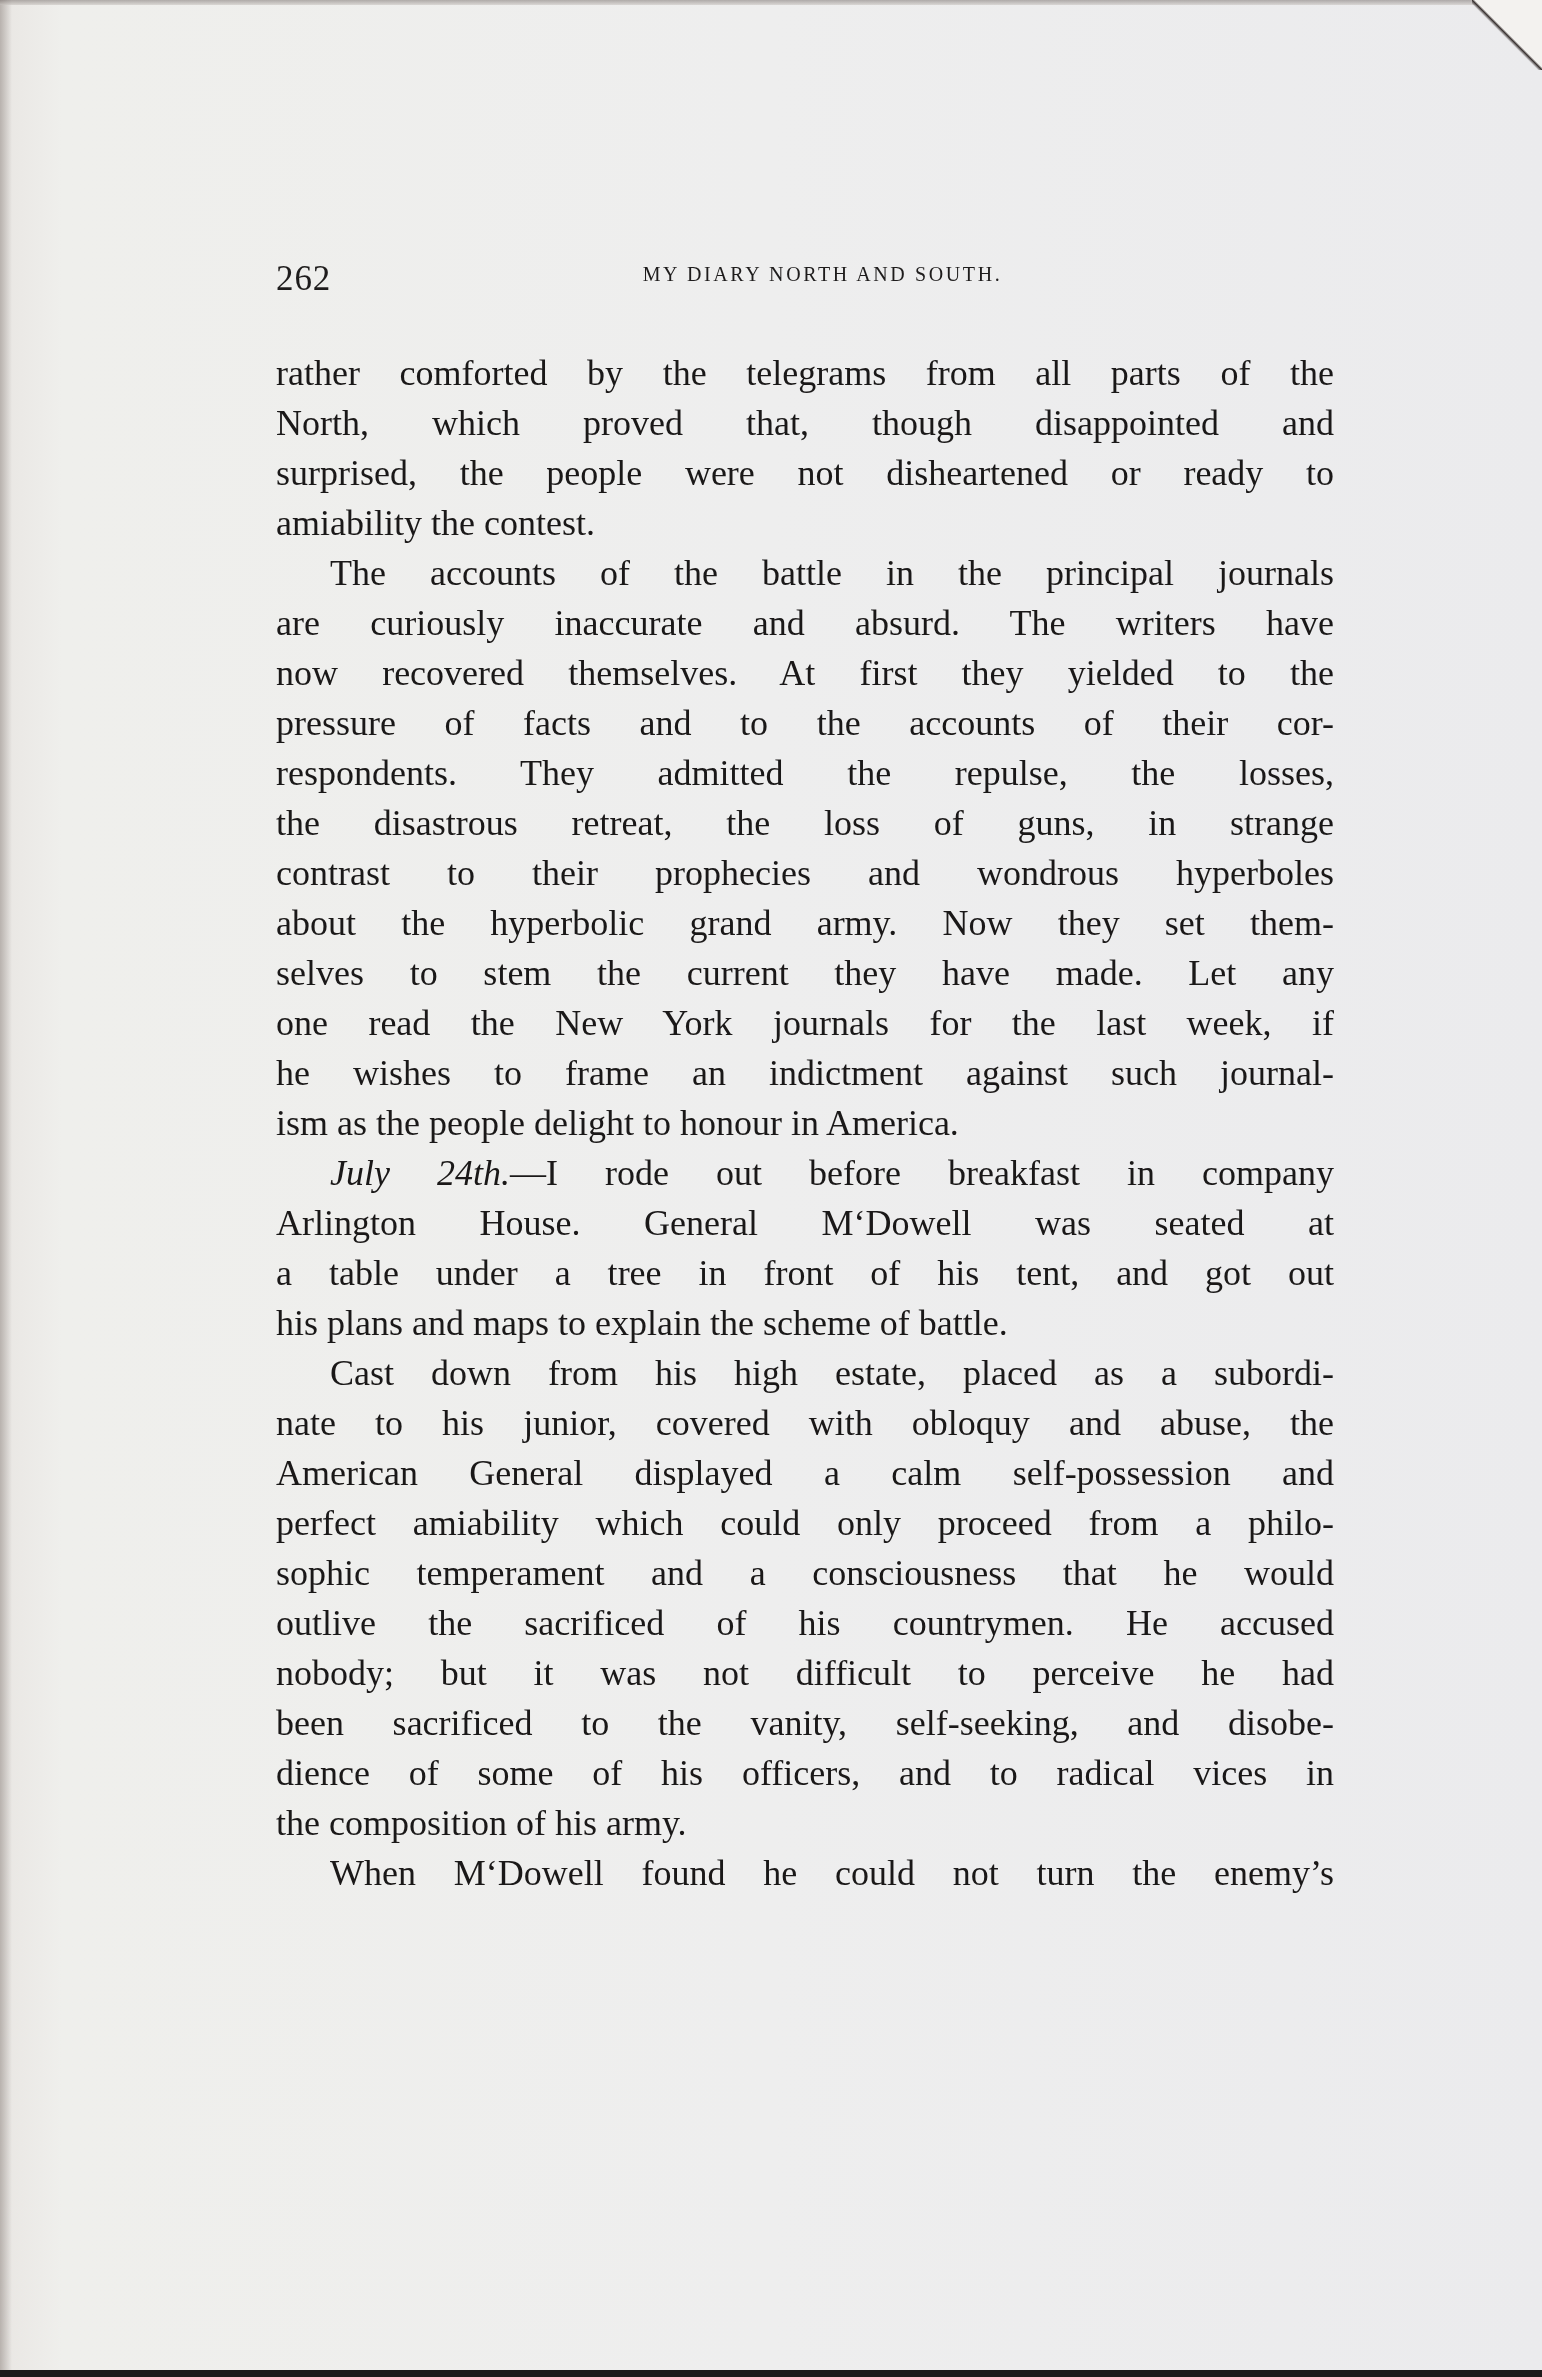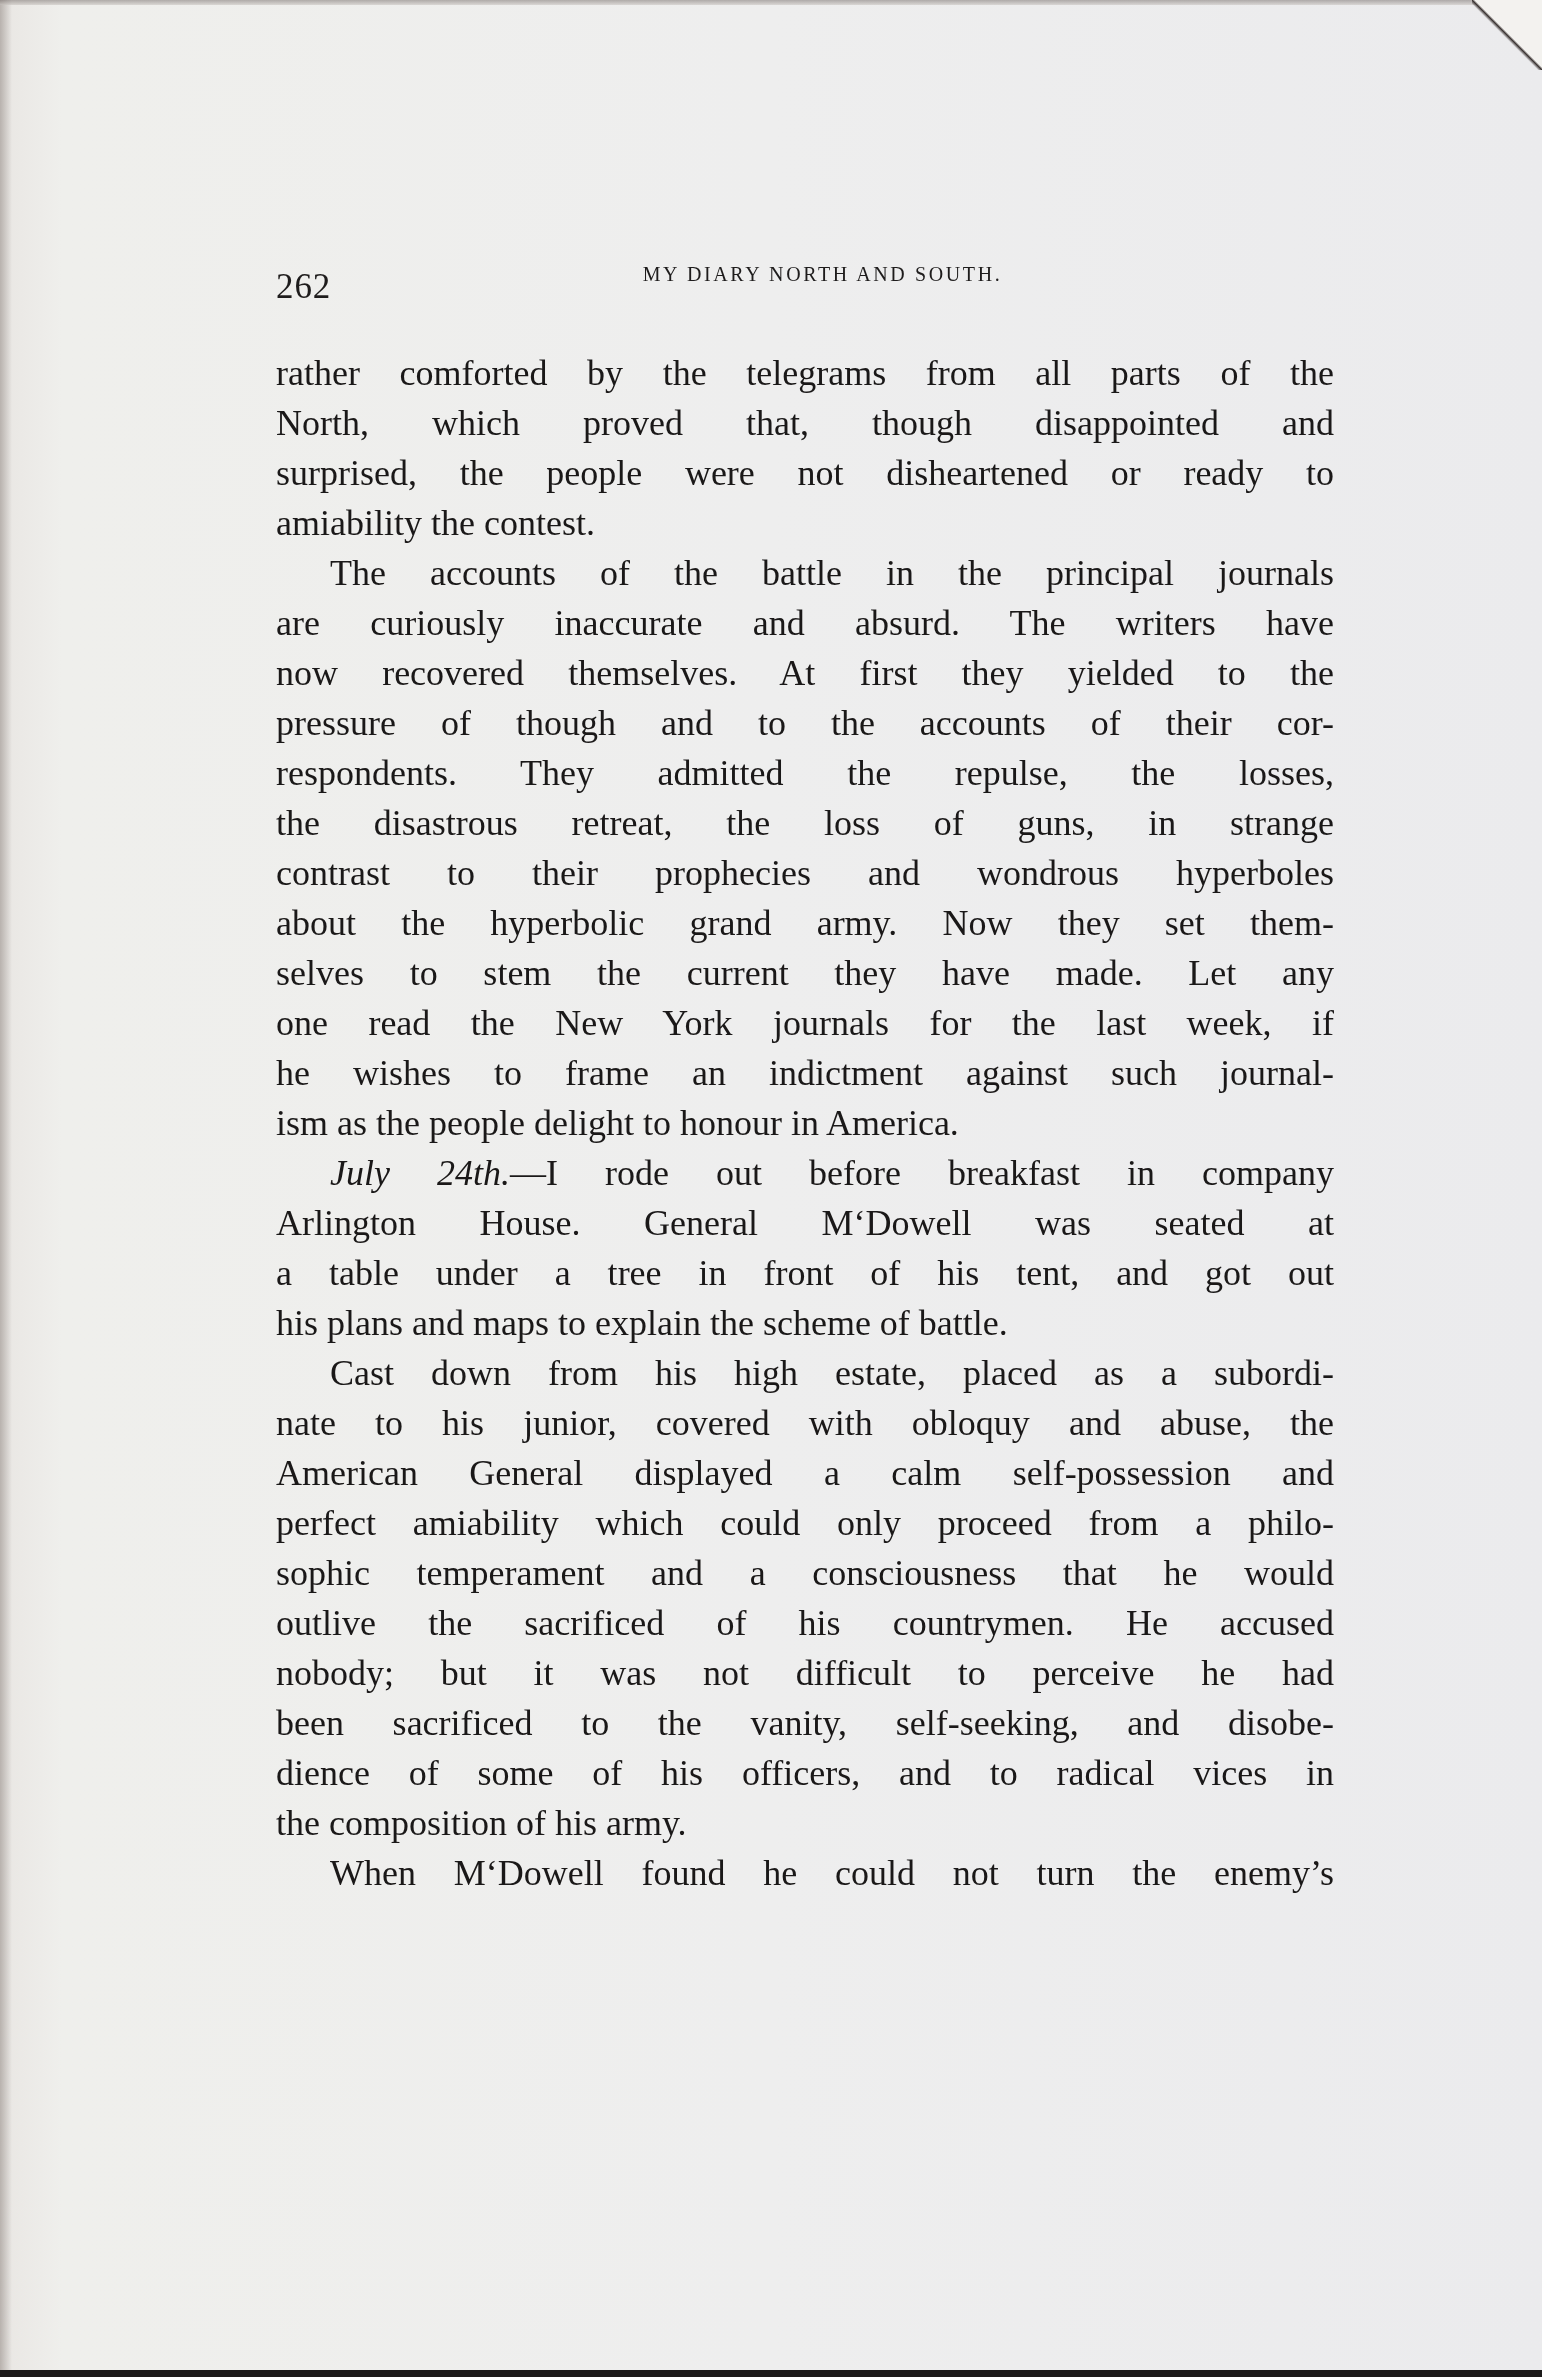--- a/index.html
+++ b/index.html
@@ -30,21 +30,21 @@
   .left-shadow {
     position: absolute; left: 0; top: 0; width: 12.2px; height: 2377px;
     background: linear-gradient(90deg, #b8b2ae 0%, rgba(230,228,224,0) 100%);
   }
   .header {
     position: absolute; left: 276px; top: 259px; width: 1058px; height: 52px;
     color: #1e1c1c;
   }
   .page-number {
     position: absolute; left: 0; top: 0;
-    font-size: 35px; letter-spacing: 0.9px; margin-top: 8px;
+    font-size: 35px; letter-spacing: 0.9px;
   }
   .running-head {
     position: absolute; left: 0; top: 3.5px; width: 1058px; text-align: center;
     font-size: 20px; letter-spacing: 2.6px; padding-left: 35px; box-sizing: border-box;
   }
   .body-text {
     position: absolute; left: 276px; top: 348px; width: 1058px;
     color: #1a1818;
     font-size: 36px; line-height: 50px;
   }
@@ -74,21 +74,21 @@
   <div class="body-text">
 
     <span class="line">rather comforted by the telegrams from all parts of the</span>
     <span class="line">North, which proved that, though disappointed and</span>
     <span class="line">surprised, the people were not disheartened or ready to</span>
     <span class="line last">amiability the contest.</span>
 
     <span class="line indent">The accounts of the battle in the principal journals</span>
     <span class="line">are curiously inaccurate and absurd. The writers have</span>
     <span class="line">now recovered themselves. At first they yielded to the</span>
-    <span class="line">pressure of though and to the accounts of their cor-</span>
+    <span class="line">pressure of facts and to the accounts of their cor-</span>
     <span class="line">respondents. They admitted the repulse, the losses,</span>
     <span class="line">the disastrous retreat, the loss of guns, in strange</span>
     <span class="line">contrast to their prophecies and wondrous hyperboles</span>
     <span class="line">about the hyperbolic grand army. Now they set them-</span>
     <span class="line">selves to stem the current they have made. Let any</span>
     <span class="line">one read the New York journals for the last week, if</span>
     <span class="line">he wishes to frame an indictment against such journal-</span>
     <span class="line last">ism as the people delight to honour in America.</span>
 
     <span class="line indent"><span class="italic">July 24th.</span><span>—I rode out before breakfast in company</span></span>

